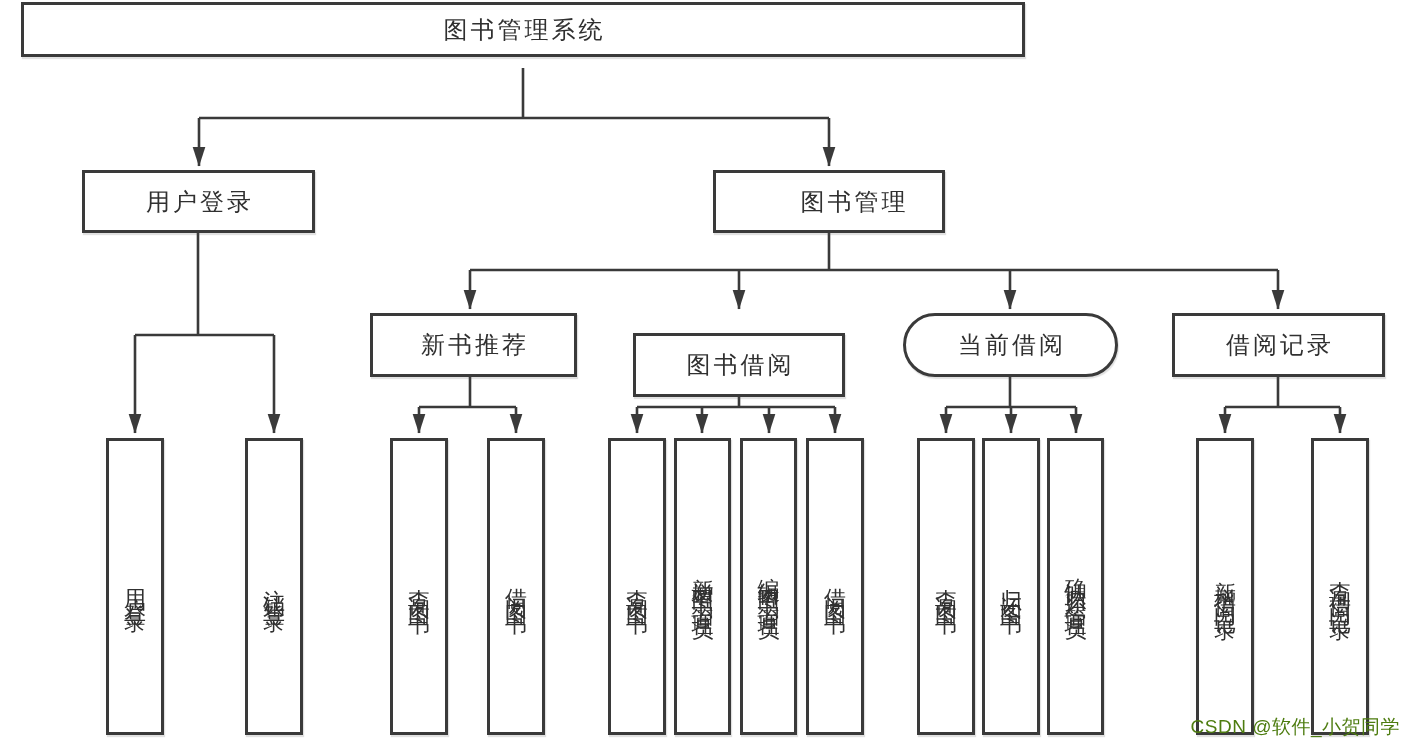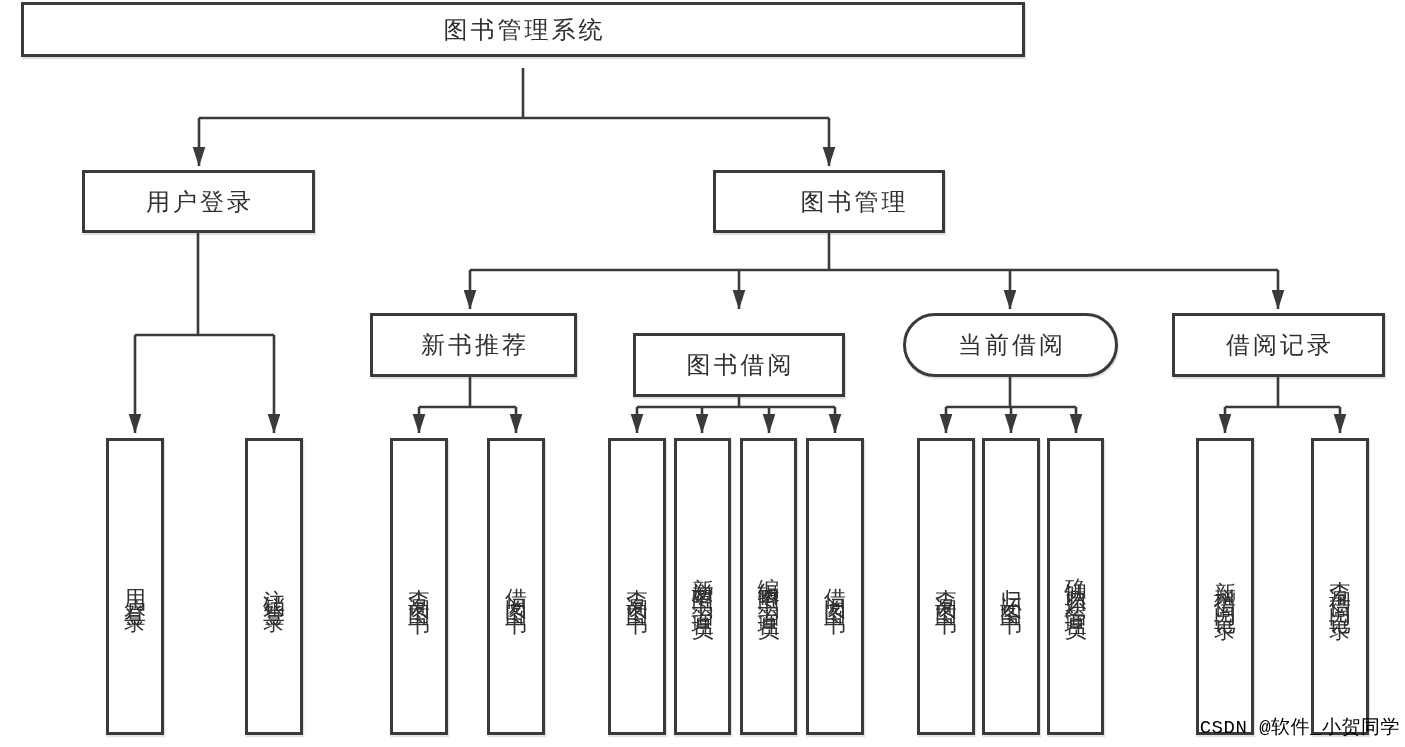--- a/index.html
+++ b/index.html
@@ -48,24 +48,23 @@
     z-index: 2;
     box-shadow: 1px 2px 1px rgba(90,90,90,0.18);
     white-space: nowrap;
   }
   .vbox.tight { letter-spacing: 6px; }
   .watermark {
     position: absolute;
     right: 5px;
     bottom: 7px;
     font-size: 19px;
-    color: #000000;
+    color: #4d7c0f;
     z-index: 3;
     letter-spacing: 0.5px;
-    font-family: Liberation Mono, monospace;
   }
 </style>
 </head>
 <body>
 
 <div class="canvas">
 
   <svg class="connectors" width="1405" height="747" viewBox="0 0 1405 747" xmlns="http://www.w3.org/2000/svg">
     <defs>
       <marker id="arw" markerUnits="userSpaceOnUse" markerWidth="20" markerHeight="14" refX="19.5" refY="6.5" orient="auto">

